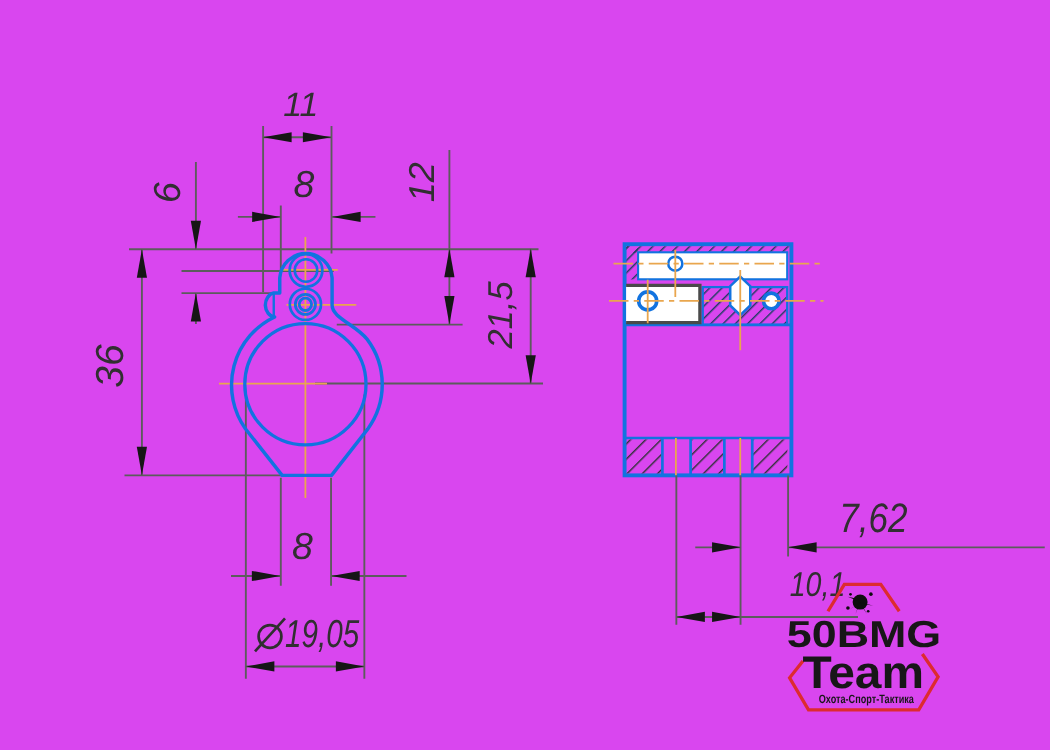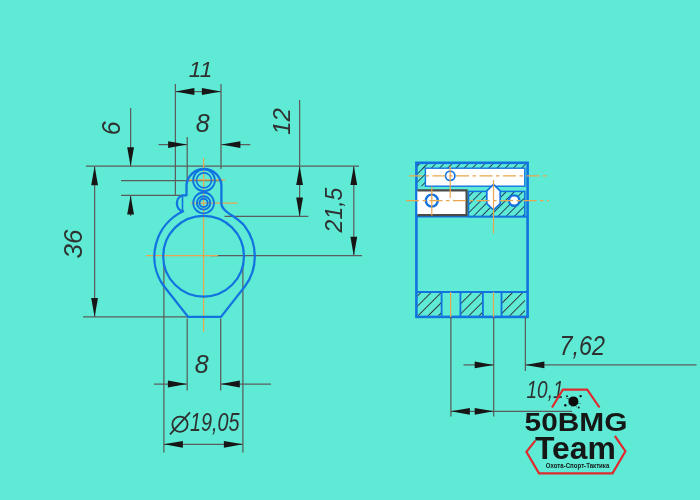--- a/index.html
+++ b/index.html
@@ -1,16 +1,16 @@
 <!DOCTYPE html>
 <html><head>
 <meta charset="utf-8">
 <style>
   html,body{margin:0;padding:0;background:#ffffff;}
-  .page{width:700px;height:500px;position:relative;background:#5eead4;overflow:hidden;transform:translateZ(0);
+  .page{width:700px;height:500px;position:relative;background:#d946ef;overflow:hidden;transform:translateZ(0);
         font-family:"Liberation Sans", sans-serif;text-align:center;}
   svg{position:absolute;left:0;top:0;filter:opacity(0.999) blur(0.22px);}
   text{font-family:"Liberation Sans", sans-serif;fill-opacity:0.99;}
 </style>
 </head>
 <body>
 <div class="page">
 <svg width="700" height="500" viewBox="0 0 700 500">
 <defs>
 

